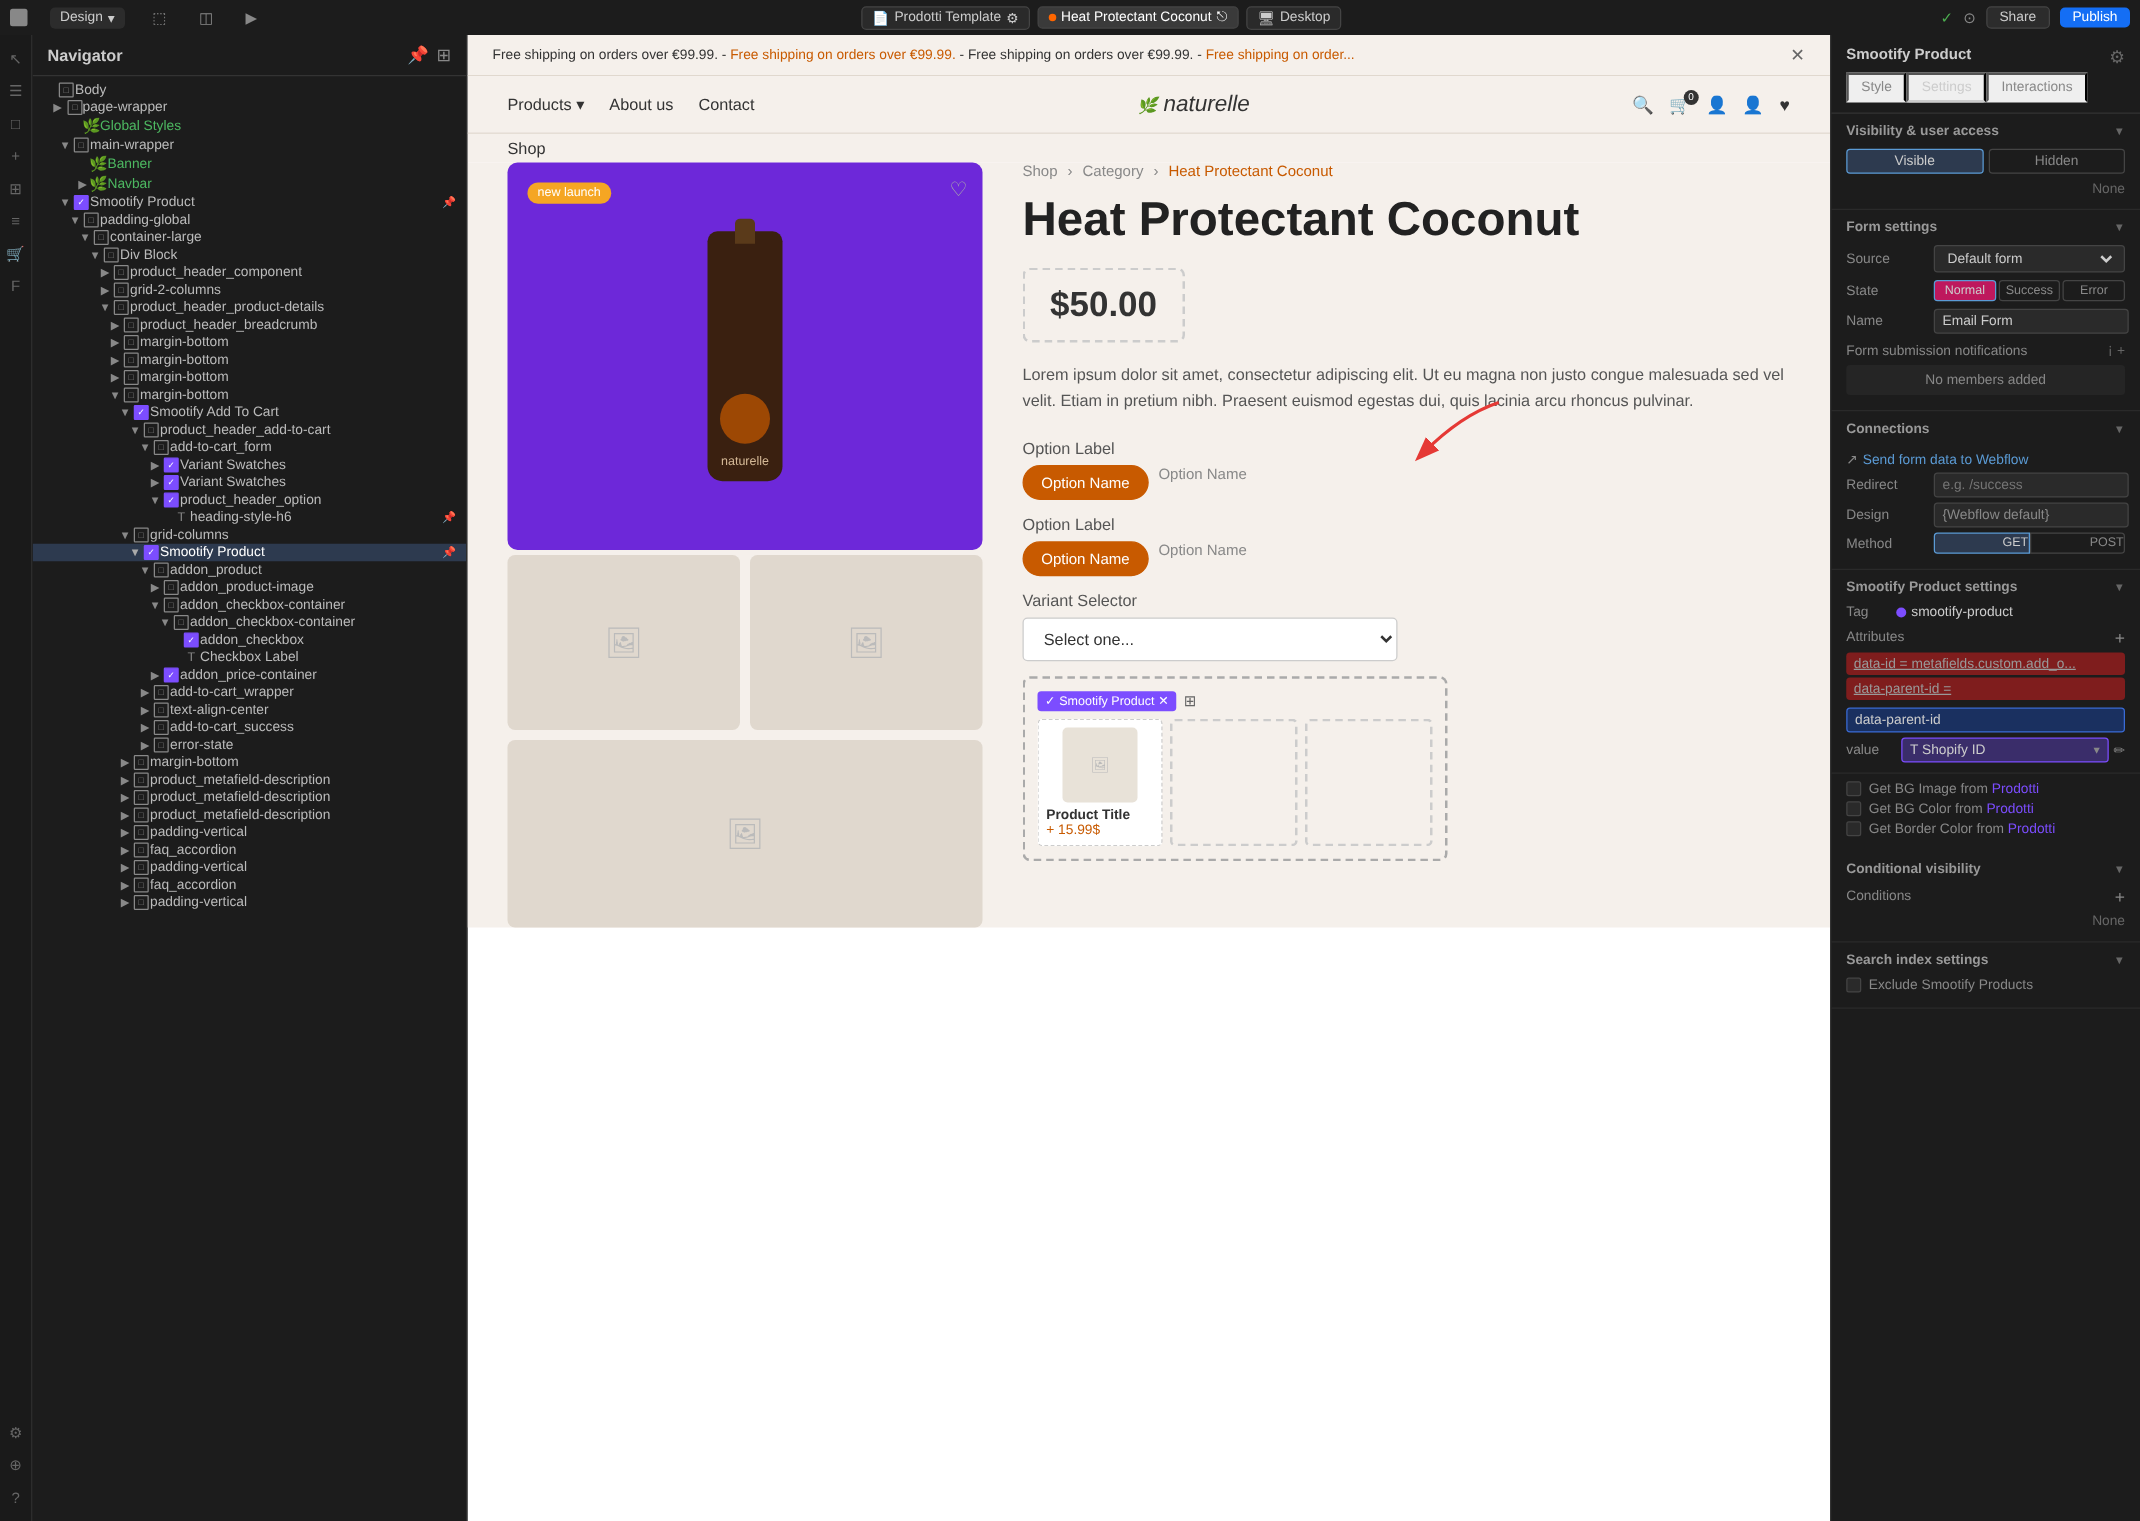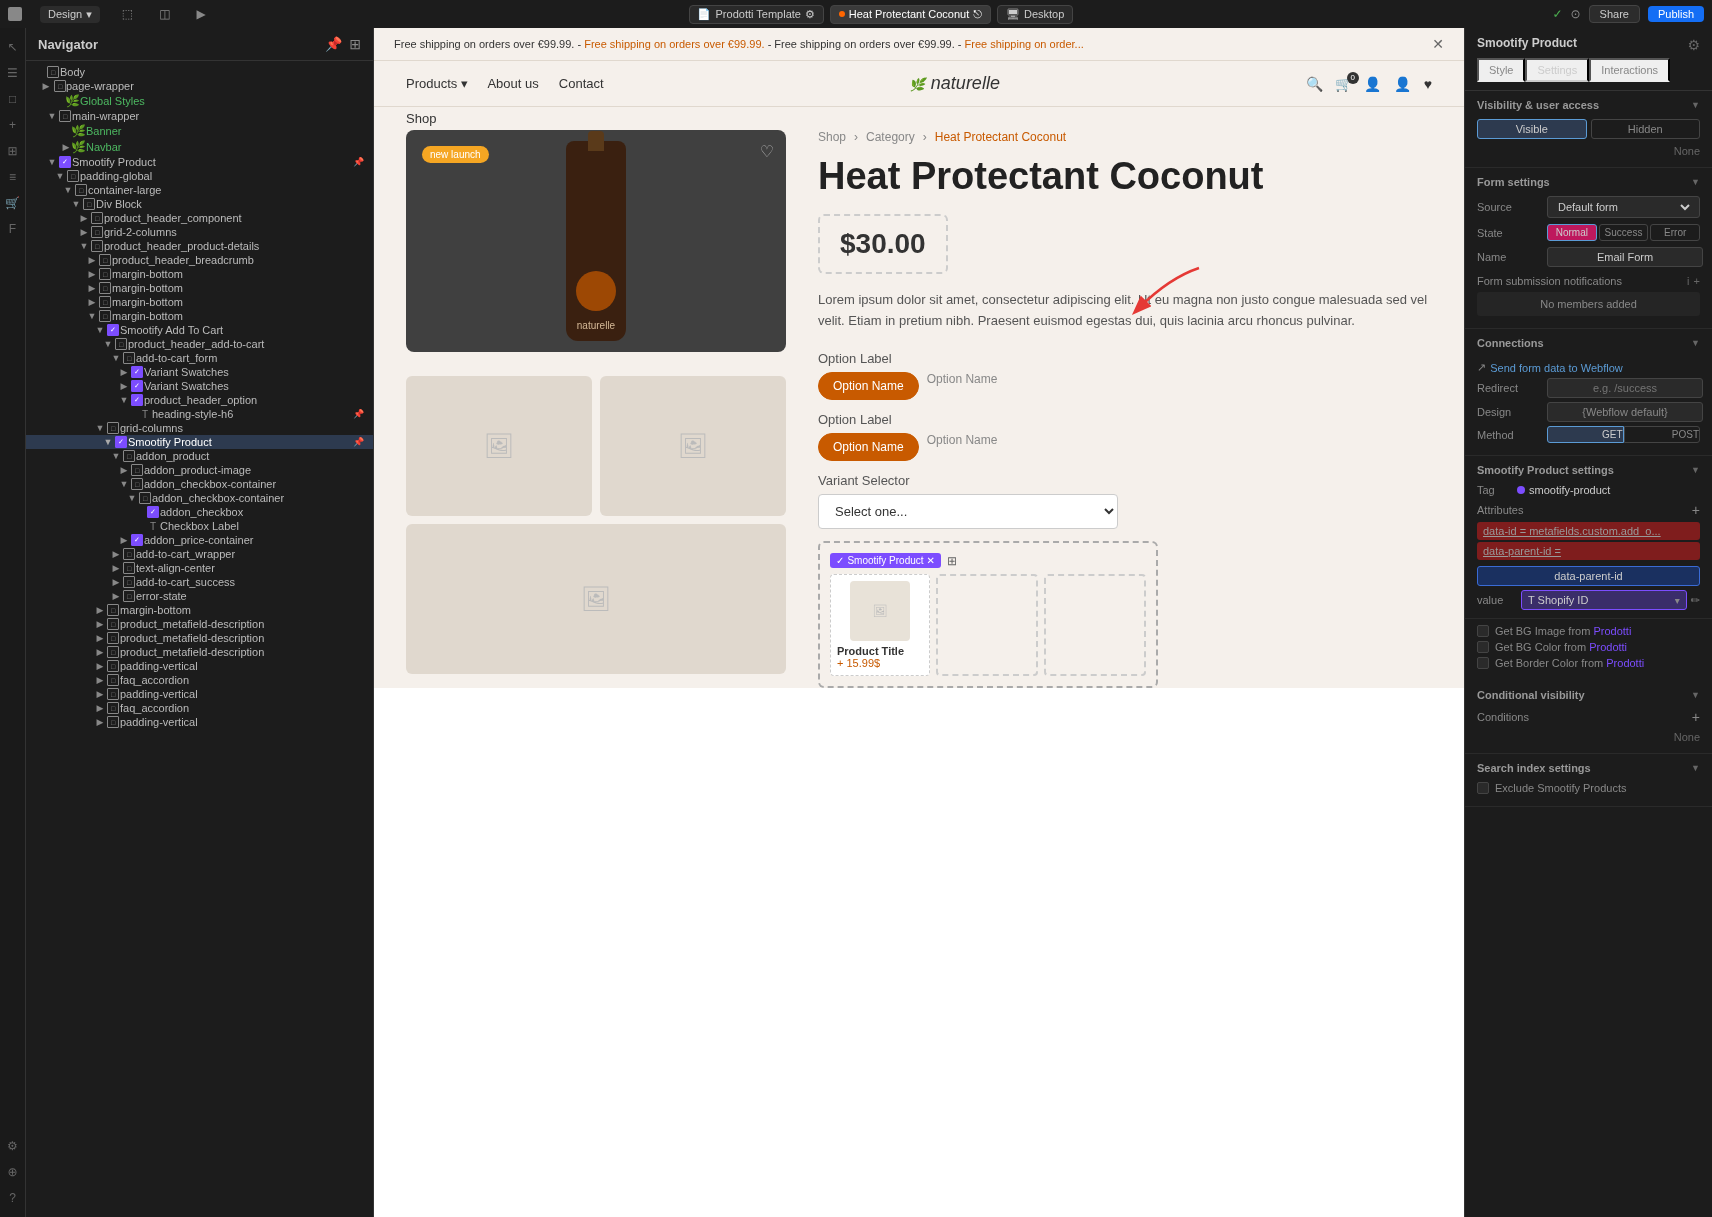--- a/index.html
+++ b/index.html
@@ -156,21 +156,21 @@
     .nav-link { color: #333; text-decoration: none; font-size: 13px; }
     .nav-logo { font-size: 18px; color: #333; font-style: italic; }
     .nav-right { display: flex; gap: 12px; align-items: center; }
     .nav-icon { color: #333; font-size: 14px; }
     .nav-cart-badge { position: relative; }
     .badge { position: absolute; top: -4px; right: -6px; background: #333; color: #fff; border-radius: 50%; width: 12px; height: 12px; font-size: 8px; display: flex; align-items: center; justify-content: center; }
 
     
     .product-page { display: flex; gap: 0; padding: 0 32px; background: #f5f0eb; }
     .product-images { width: 380px; flex-shrink: 0; }
-    .product-main-img { background: #404040; border-radius: 8px; height: 222px; display: flex; align-items: center; justify-content: center; margin-bottom: 24px; position: relative; overflow: hidden; }
+    .product-main-img { background: #6d28d9; border-radius: 8px; height: 310px; display: flex; align-items: center; justify-content: center; margin-bottom: 4px; position: relative; overflow: hidden; }
     .product-badge { position: absolute; top: 16px; left: 16px; background: #f5a623; color: #fff; font-size: 10px; padding: 3px 8px; border-radius: 12px; }
     .product-heart { position: absolute; top: 12px; right: 12px; color: #aaa; font-size: 16px; }
     .product-thumbs { display: grid; grid-template-columns: 1fr 1fr; gap: 8px; }
     .thumb { background: #e0d8ce; border-radius: 6px; height: 140px; display: flex; align-items: center; justify-content: center; }
     .thumb-placeholder { color: #bbb; font-size: 24px; }
     .product-thumb-bottom { margin-top: 8px; }
     .thumb-bottom { background: #e0d8ce; border-radius: 6px; height: 150px; display: flex; align-items: center; justify-content: center; }
 
     
     .product-info { flex: 1; padding: 0 0 0 32px; }
@@ -191,21 +191,21 @@
     .variant-section { margin-bottom: 12px; }
     .variant-label { font-size: 13px; color: #555; margin-bottom: 6px; }
     .variant-select { width: 100%; max-width: 300px; padding: 8px 12px; border: 1px solid #ccc; border-radius: 4px; background: #fff; font-size: 13px; color: #333; }
 
     .rp-section-content-pad { padding: 6px 12px 8px; }
 
     
     .canvas-wrapper { background: #ffffff; margin: 0; }
 
     select { outline: none; cursor: pointer; }
-    input { outline: none; text-align: center; }
+    input { outline: none; }
 
     .product-area { position: relative; }
   </style>
 </head>
 <body>
 
 <div class="topbar">
   <div class="topbar-left">
     <div class="topbar-logo"></div>
     <button class="design-btn">
@@ -677,21 +677,21 @@
             <div class="product-info">
               <div class="breadcrumb-row">
                 <a class="breadcrumb-link">Shop</a>
                 <span class="breadcrumb-arrow">›</span>
                 <a class="breadcrumb-link">Category</a>
                 <span class="breadcrumb-arrow">›</span>
                 <span class="breadcrumb-current">Heat Protectant Coconut</span>
               </div>
               <h1 class="product-title">Heat Protectant Coconut</h1>
               <div class="product-price-box">
-                <span class="product-price">$30.00</span>
+                <span class="product-price">$50.00</span>
               </div>
               <p class="product-desc">Lorem ipsum dolor sit amet, consectetur adipiscing elit. Ut eu magna non justo congue malesuada sed vel velit. Etiam in pretium nibh. Praesent euismod egestas dui, quis lacinia arcu rhoncus pulvinar.</p>
               
               
               <div class="option-section">
                 <div class="option-label">Option Label</div>
                 <div class="option-btns">
                   <button class="option-btn active">Option Name</button>
                   <span class="option-text">Option Name</span>
                 </div>

